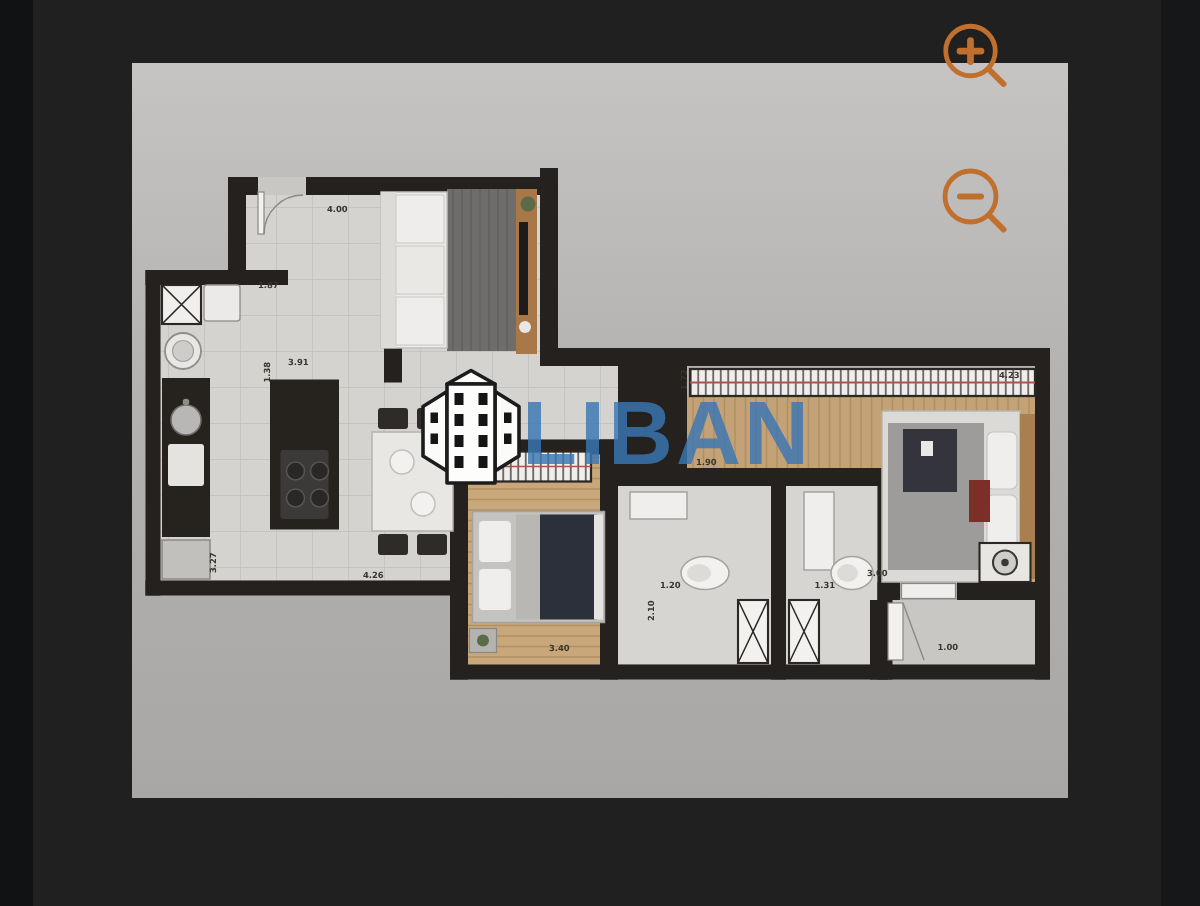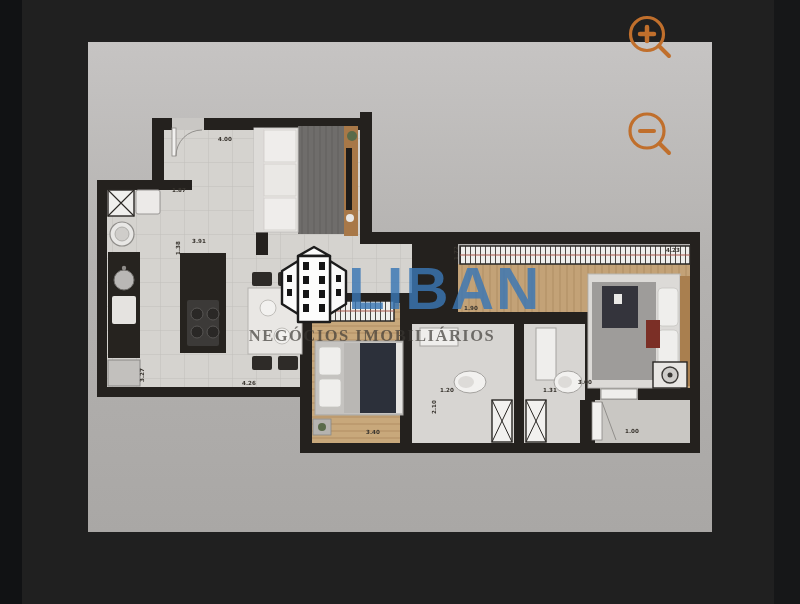--- a/index.html
+++ b/index.html
@@ -249,21 +249,20 @@
             <rect x="45" y="45" width="6" height="8"></rect>
           <rect x="29" y="59" width="6" height="8"></rect>
             <rect x="45" y="59" width="6" height="8"></rect>
           <rect x="13" y="30" width="5" height="7"></rect>
             <rect x="13" y="44" width="5" height="7"></rect>
           <rect x="62" y="30" width="5" height="7"></rect>
             <rect x="62" y="44" width="5" height="7"></rect>
         </g>
       </svg>
       <div class="wm-brand">LIBAN</div>
-      <div class="wm-tagline">NEGÓCIOS IMOBILIÁRIOS</div>
     </div>
   </div>
 
   <button class="zoom-btn zin" aria-label="Zoom in">
     <svg width="46" height="48" viewBox="0 0 46 48">
       <circle cx="20" cy="23" r="16.5" fill="none" stroke="var(--accent)" stroke-width="3.2"></circle>
       <line x1="32" y1="35" x2="42" y2="45" stroke="var(--accent)" stroke-width="4" stroke-linecap="round"></line>
       <line x1="13" y1="23" x2="27" y2="23" stroke="var(--accent)" stroke-width="4.5" stroke-linecap="round"></line>
       <line x1="20" y1="16" x2="20" y2="30" stroke="var(--accent)" stroke-width="4.5" stroke-linecap="round"></line>
     </svg>

